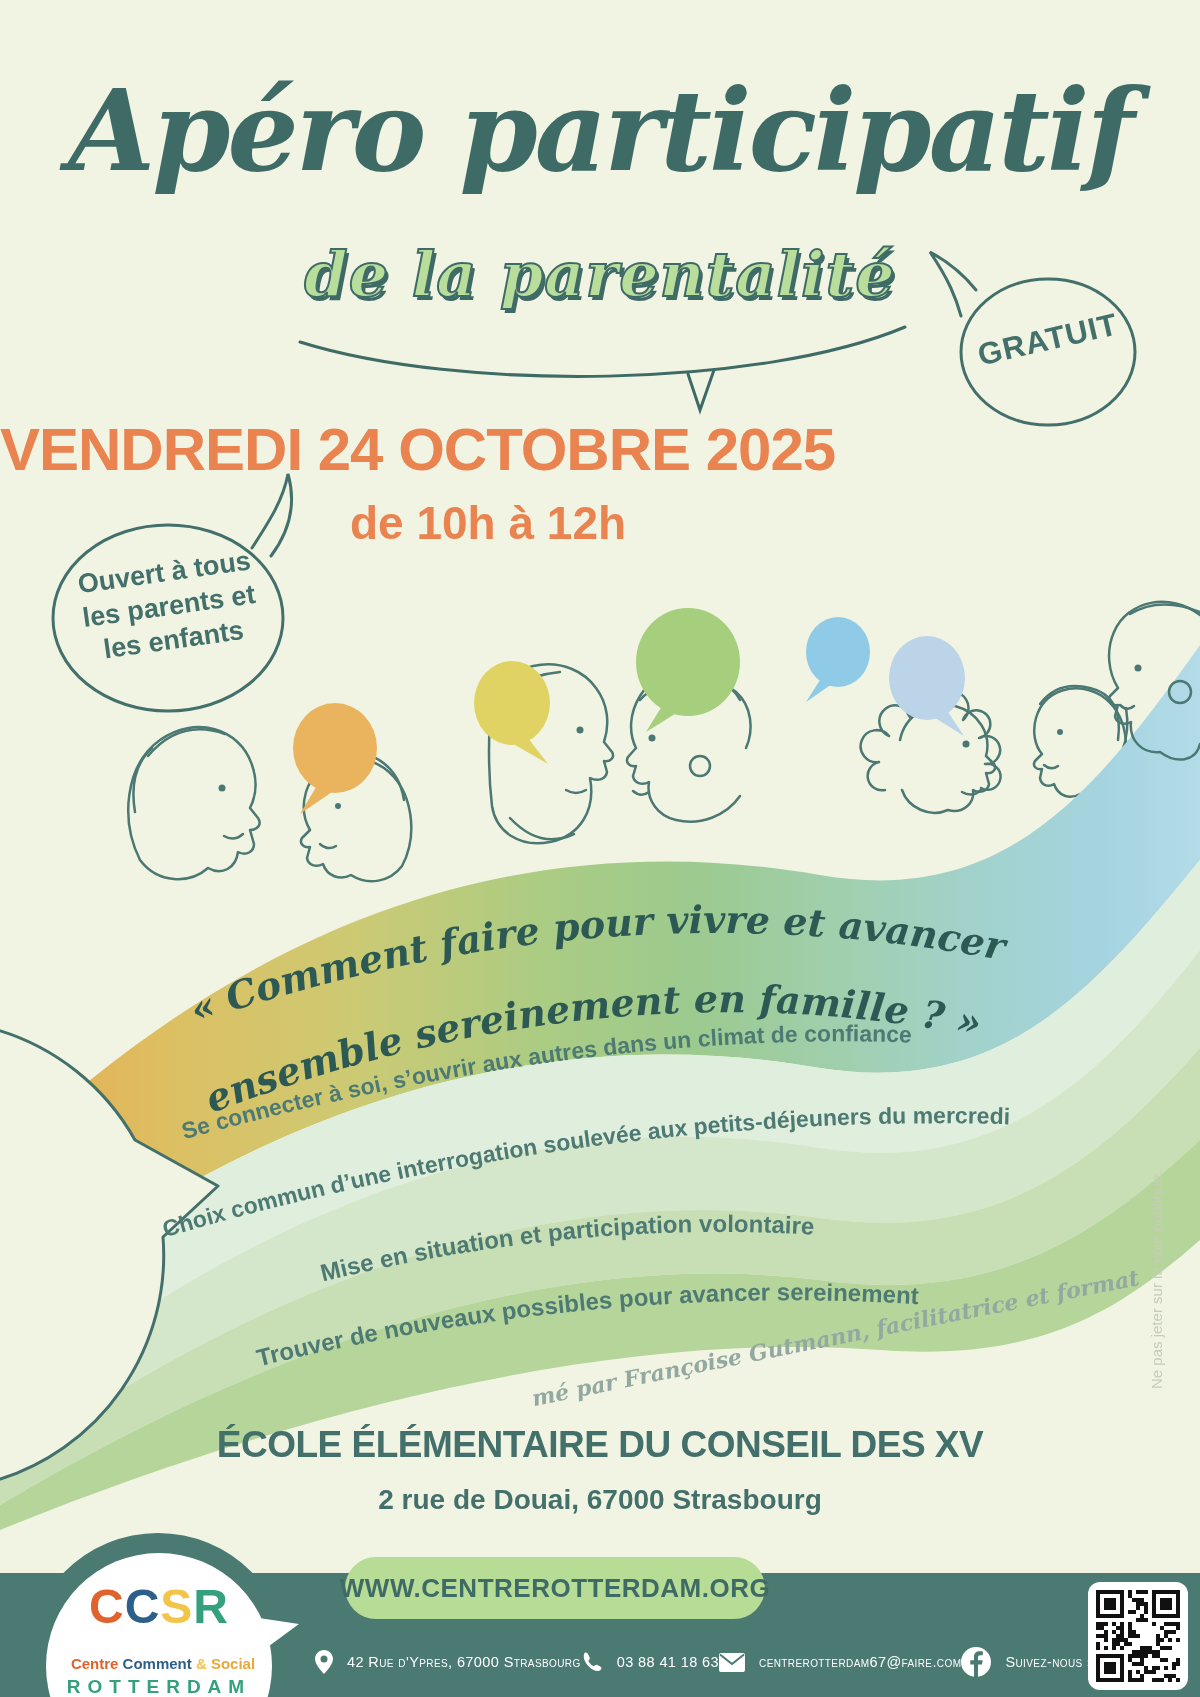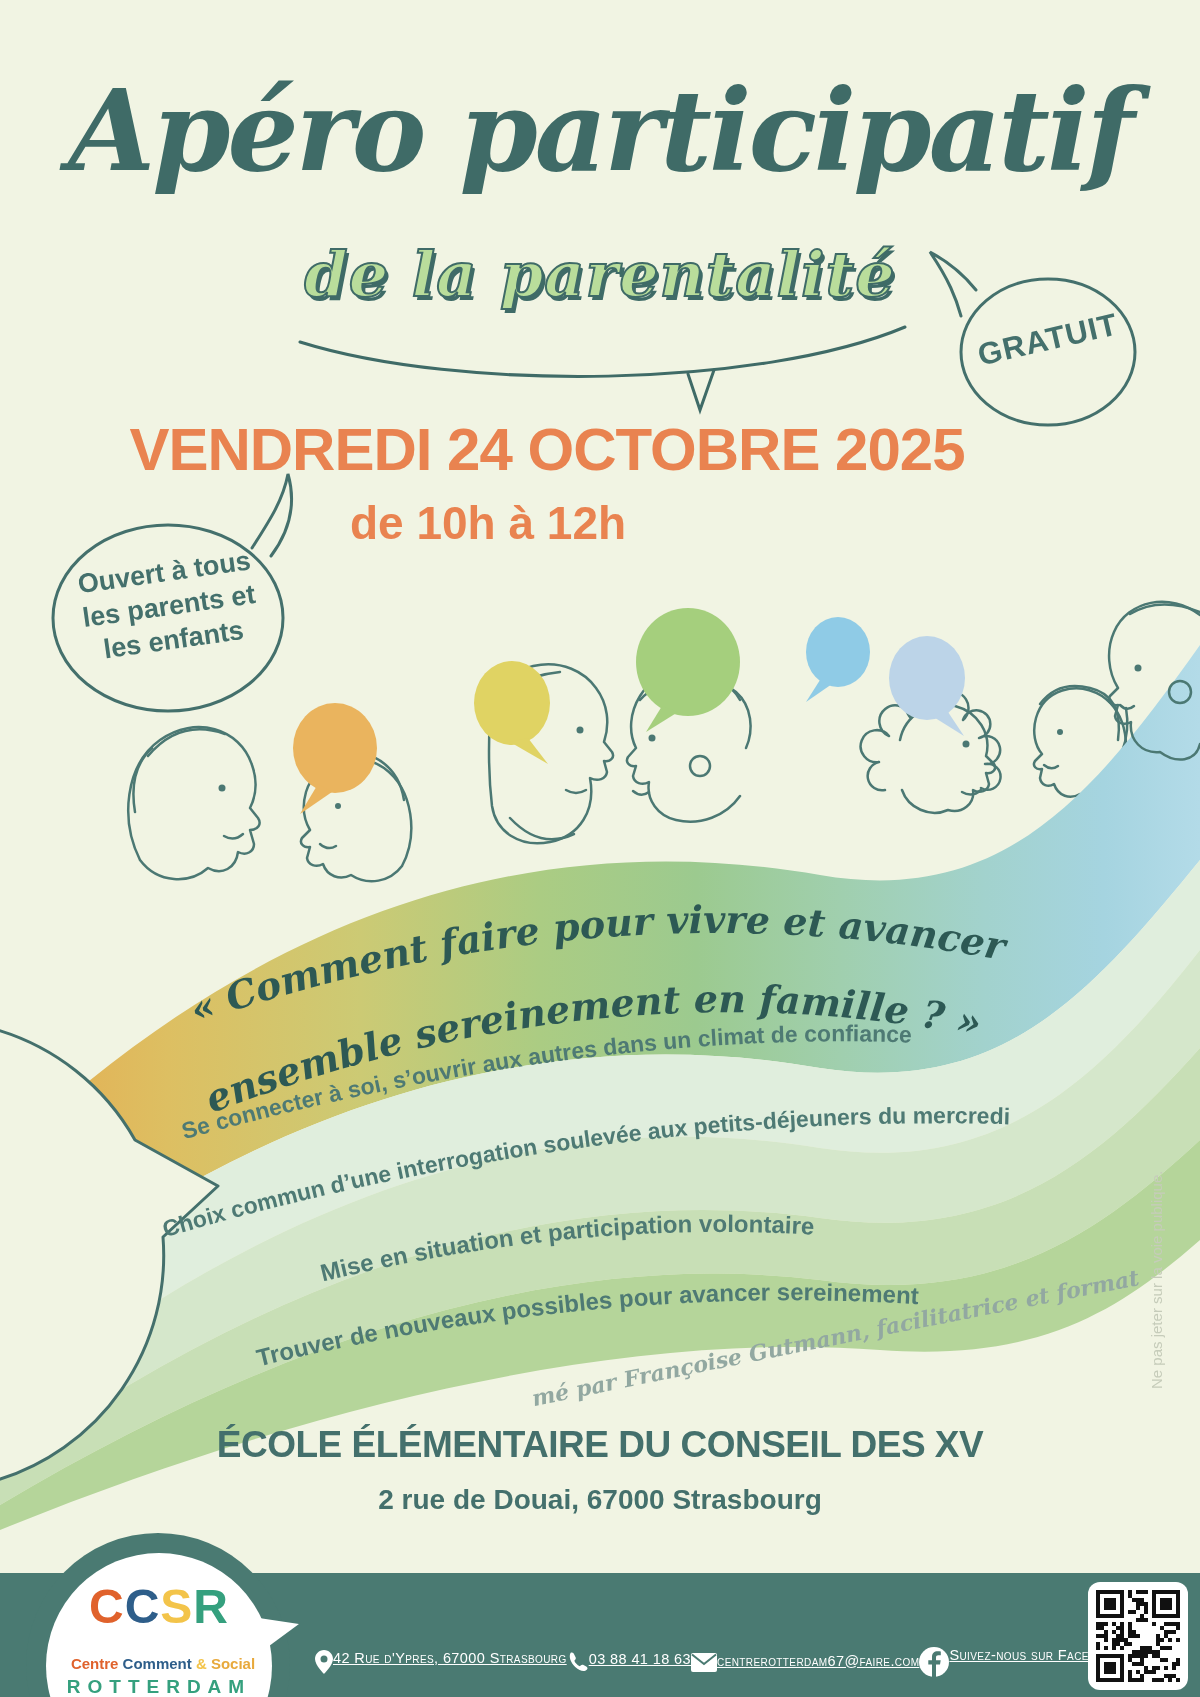--- a/index.html
+++ b/index.html
@@ -10,21 +10,21 @@
   
   .title{top:58px;left:0;width:1200px;text-align:center;
          font-family:"DejaVu Serif",serif;font-style:italic;font-weight:bold;
          font-size:112px;letter-spacing:-3px;color:#3f6b67;line-height:1.3;}
   .subtitle{top:238px;left:0;width:1200px;text-align:center;
          font-family:"DejaVu Serif",serif;font-style:italic;font-weight:bold;
          font-size:62px;letter-spacing:1px;color:#b9dd9b;
          -webkit-text-stroke:2px #3f6b67;text-shadow:3px 4px 0 #3f6b67;}
   .gratuit{top:322px;left:960px;width:176px;text-align:center;
          transform:rotate(-13deg);font-weight:bold;font-size:31px;letter-spacing:1px;color:#44706c;}
-  .dateline{top:415px;left:0;width:1200px;box-sizing:border-box;padding-right:106px;text-align:center;
+  .dateline{top:415px;left:0;width:1200px;box-sizing:border-box;padding-right:106px;
          font-weight:bold;font-size:60px;letter-spacing:-1px;color:#e98350;}
   .timeline{top:496px;left:0;width:952px;box-sizing:border-box;padding-left:24px;text-align:center;
          font-weight:bold;font-size:46px;color:#e98350;}
   .audience{top:556px;left:60px;width:218px;text-align:center;transform:rotate(-8deg);
          font-weight:bold;font-size:27px;line-height:1.25;color:#44706c;}
 
   
   svg text{font-family:"Liberation Sans",sans-serif;}
   .q{font-family:"DejaVu Serif",serif;font-style:italic;font-weight:bold;font-size:38px;fill:#2d5954;}
   .it{font-weight:bold;font-size:23px;fill:#4e7a74;}
@@ -48,22 +48,22 @@
   .lg-c1{color:#e0622c;}.lg-c2{color:#2e5e8a;}.lg-s{color:#f3c44a;}.lg-r{color:#35a07e;}
   .logo-tagline{top:1655px;left:36px;width:246px;text-align:center;font-weight:bold;font-size:15px;}
   .tg-1{color:#e0622c;margin-left:8px;}.tg-2{color:#2e5e8a;}.tg-3{color:#f3c44a;}.tg-4{color:#e8a93c;}
   .logo-city{top:1676px;left:36px;width:246px;text-align:center;font-weight:bold;
          font-size:19px;letter-spacing:7px;color:#35a07e;}
   .pill{top:1557px;left:345px;width:420px;height:62px;border-radius:31px;background:#b7dc96;
          display:flex;align-items:center;justify-content:center;}
   .pill span{font-weight:bold;font-size:26px;letter-spacing:0.5px;color:#3f6b66;}
   .contact-row{top:1638px;left:315px;width:762px;height:48px;display:flex;align-items:center;
          justify-content:space-between;color:#ffffff;}
-  .c-item{display:flex;gap:0;font-variant:small-caps;
-         font-size:14.5px;letter-spacing:0.4px;white-space:nowrap;text-decoration:underline;}
+  .c-item{display:flex;align-items:center;gap:14px;font-variant:small-caps;
+         font-size:14.5px;letter-spacing:0.4px;white-space:nowrap;}
   .qr-card{top:1582px;left:1088px;width:100px;height:108px;background:#ffffff;border-radius:12px;
          display:flex;align-items:center;justify-content:center;}
   .disclaimer{top:1020px;left:1148px;width:26px;height:520px;writing-mode:vertical-rl;
          transform:rotate(180deg);text-align:center;font-size:15px;color:#c6ccba;}
 </style>
 </head>
 <body>
 
 <div class="poster">
 
@@ -239,20 +239,23 @@
     <span class="lg-c1">C</span><span class="lg-c2">C</span><span class="lg-s">S</span><span class="lg-r">R</span>
   </div>
   <div class="abs logo-tagline">
     <span class="tg-1">Centre</span>
     <span class="tg-2">Comment</span>
     <span class="tg-3">&amp;</span>
     <span class="tg-4">Social</span>
   </div>
   <div class="abs logo-city">ROTTERDAM</div>
 
+  <div class="abs pill">
+    <span>WWW.CENTREROTTERDAM.ORG</span>
+  </div>
 
   <div class="abs contact-row">
     <div class="c-item">
       <svg width="18" height="24" viewBox="0 0 18 24">
         <path d="M9,0 C14,0 18,4 18,9 C18,15 9,24 9,24 C9,24 0,15 0,9 C0,4 4,0 9,0 Z M9,5.5 A3.5,3.5 0 1 0 9,12.5 A3.5,3.5 0 1 0 9,5.5 Z" fill="#ffffff"></path>
       </svg>
       <span>42 Rue d'Ypres, 67000 Strasbourg</span>
     </div>
     <div class="c-item">
       <svg width="22" height="22" viewBox="0 0 24 24">

